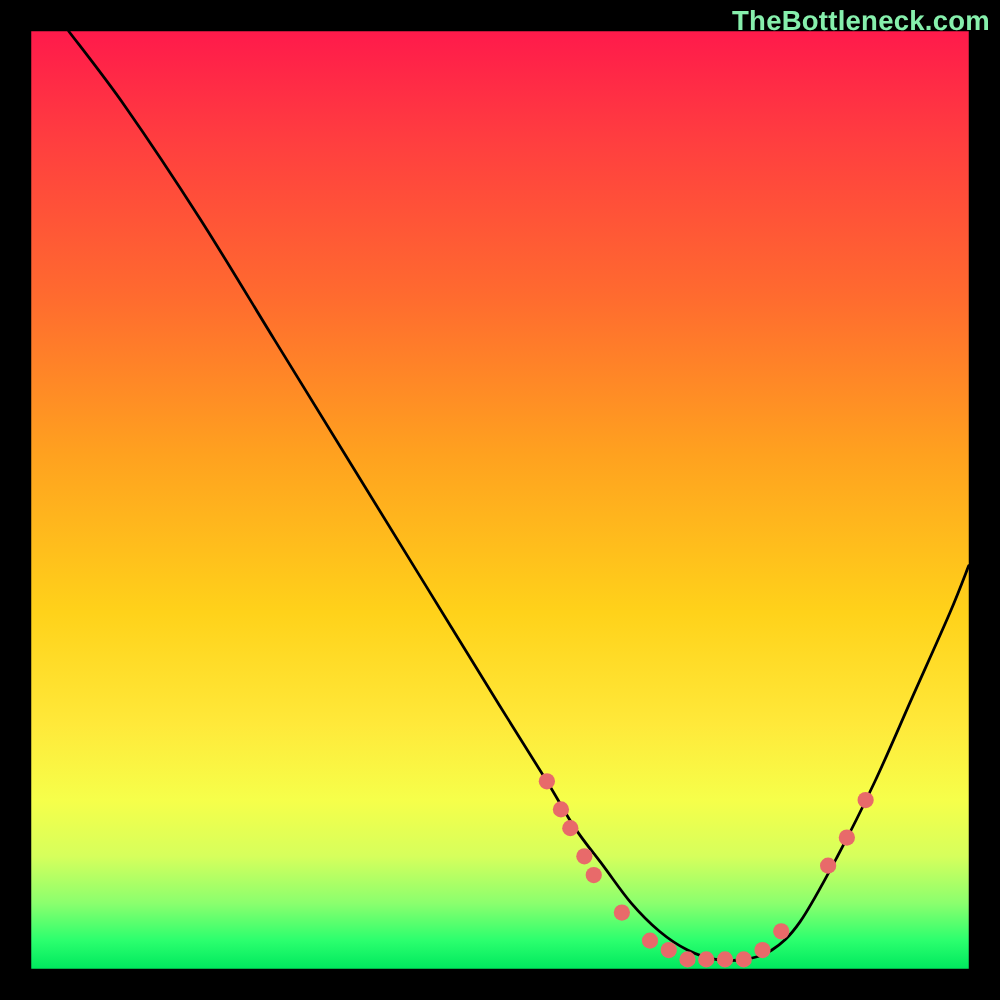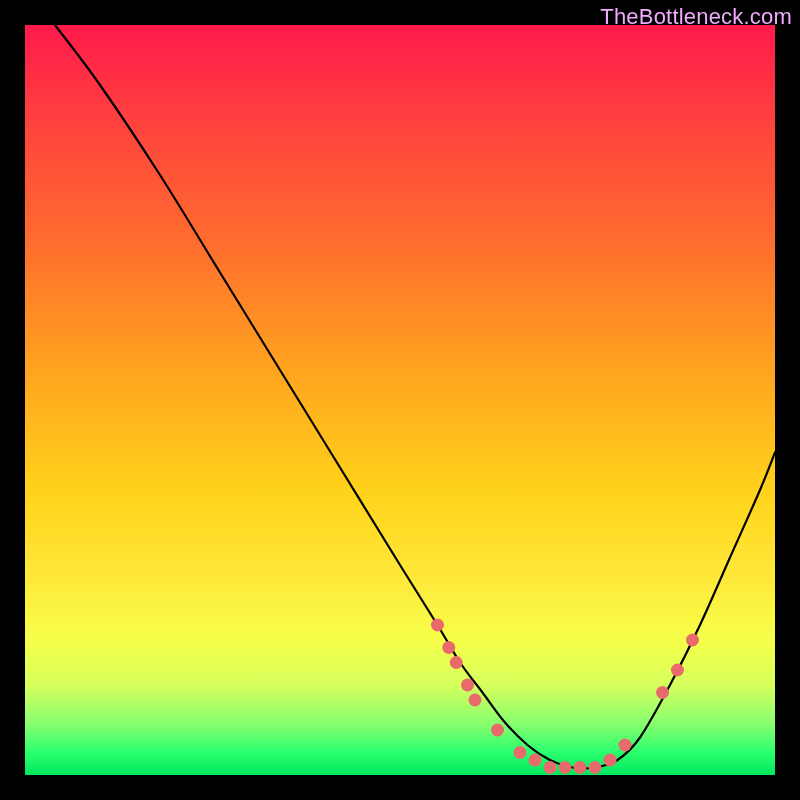--- a/index.html
+++ b/index.html
@@ -38,23 +38,23 @@
       #d6ff5c 88%,
       #8bff6e 93%,
       #2bff6e 97%,
       #00e85e 100%
     );
   }
   .watermark {
     position: absolute;
     top: 4px;
     right: 8px;
-    color: #f0abfc;
+    color: #86efac;
     font-size: 22px;
-    font-weight: 400;
+    font-weight: 700;
     letter-spacing: 0.2px;
     user-select: none;
   }
   svg.curve {
     position: absolute;
     left: 0;
     top: 0;
     width: 750px;
     height: 750px;
     overflow: visible;

